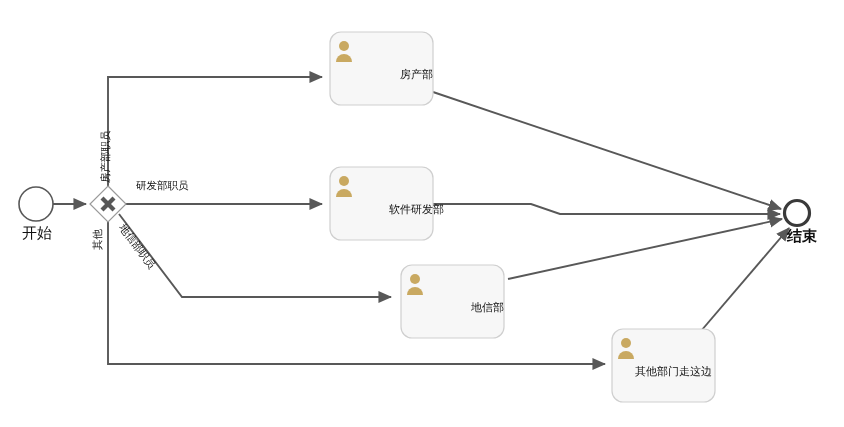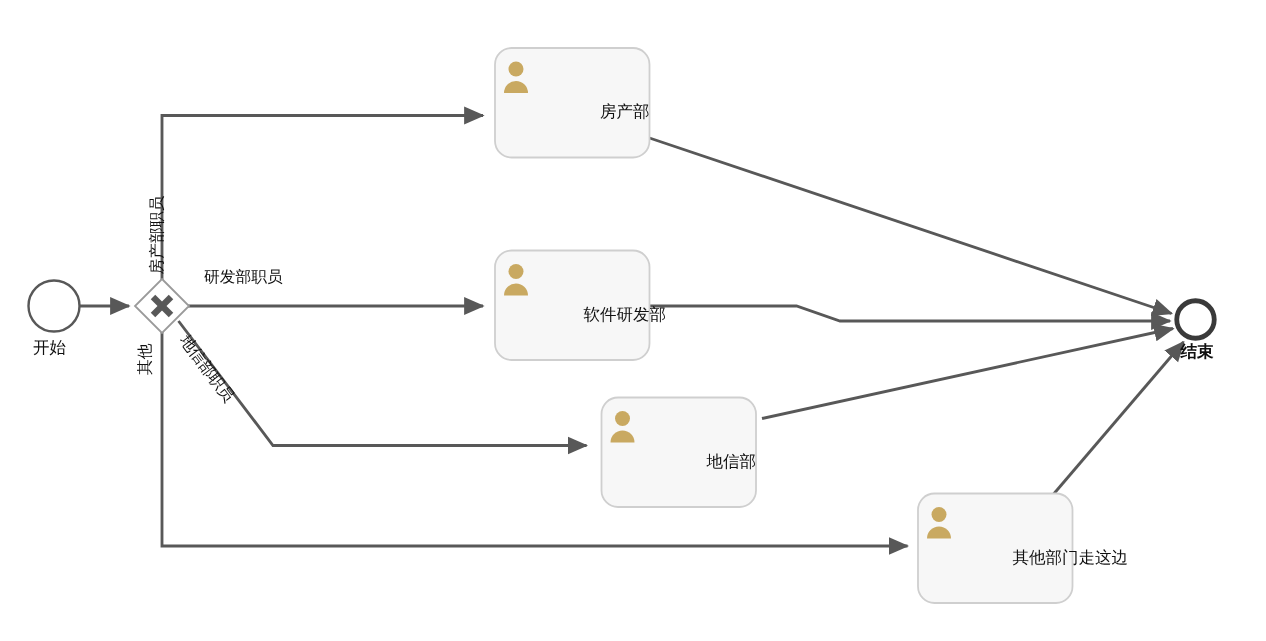--- a/index.html
+++ b/index.html
@@ -64,21 +64,21 @@
   .task-label {
     position: absolute;
     font-size: 11px;
     color: #101010;
     white-space: nowrap;
     text-align: right;
     line-height: 1;
   }
   .event-label {
     position: absolute;
-    font-size: 11px;
+    font-size: 15px;
     color: #101010;
     white-space: nowrap;
     line-height: 1;
   }
   .edge-label {
     position: absolute;
     font-size: 10.5px;
     color: #101010;
     white-space: nowrap;
     line-height: 1;
@@ -152,21 +152,21 @@
   <div class="event-label" style="left:22px; top:226px;">开始</div>
 
   <div class="event-label" style="left:787px; top:229px;font-weight:bold;">结束</div>
 
   <div class="task-label" style="left:330px; top:69px; width:103px;">房产部</div>
 
   <div class="task-label" style="left:330px; top:204px; width:114px;">软件研发部</div>
 
   <div class="task-label" style="left:401px; top:302px; width:103px;">地信部</div>
 
-  <div class="task-label" style="left:612px; top:366px; width:100px;margin-left:40px;">其他部门走这边</div>
+  <div class="task-label" style="left:612px; top:366px; width:100px;">其他部门走这边</div>
 
   <div class="edge-label" style="left:100px; top:183px; transform: rotate(-90deg);">房产部职员</div>
 
   <div class="edge-label" style="left:136px; top:180px;">研发部职员</div>
 
   <div class="edge-label" style="left:126px; top:222px; transform: rotate(53deg);">地信部职员</div>
 
   <div class="edge-label" style="left:92px; top:250px; transform: rotate(-90deg);">其他</div>
 
 </div>

